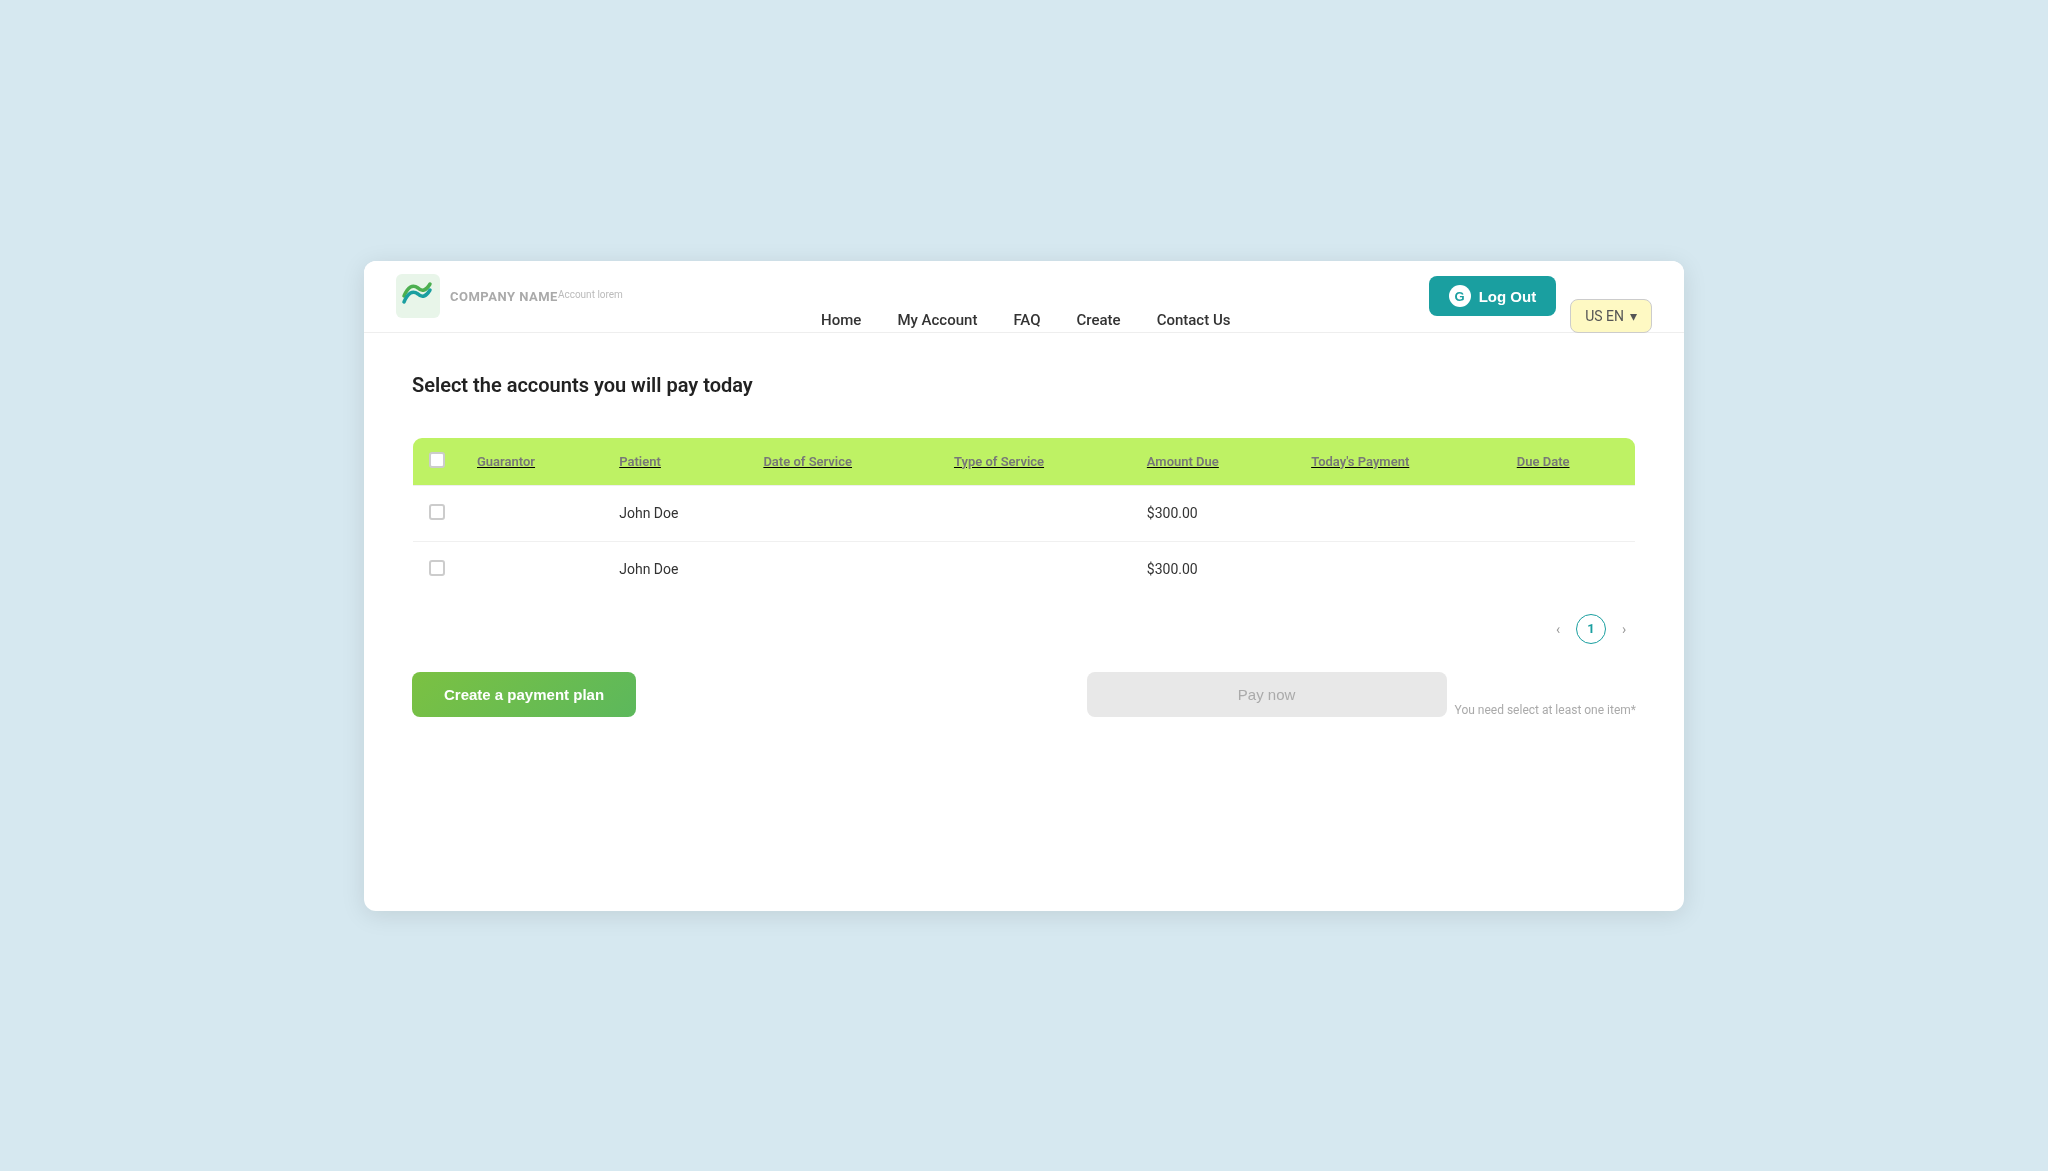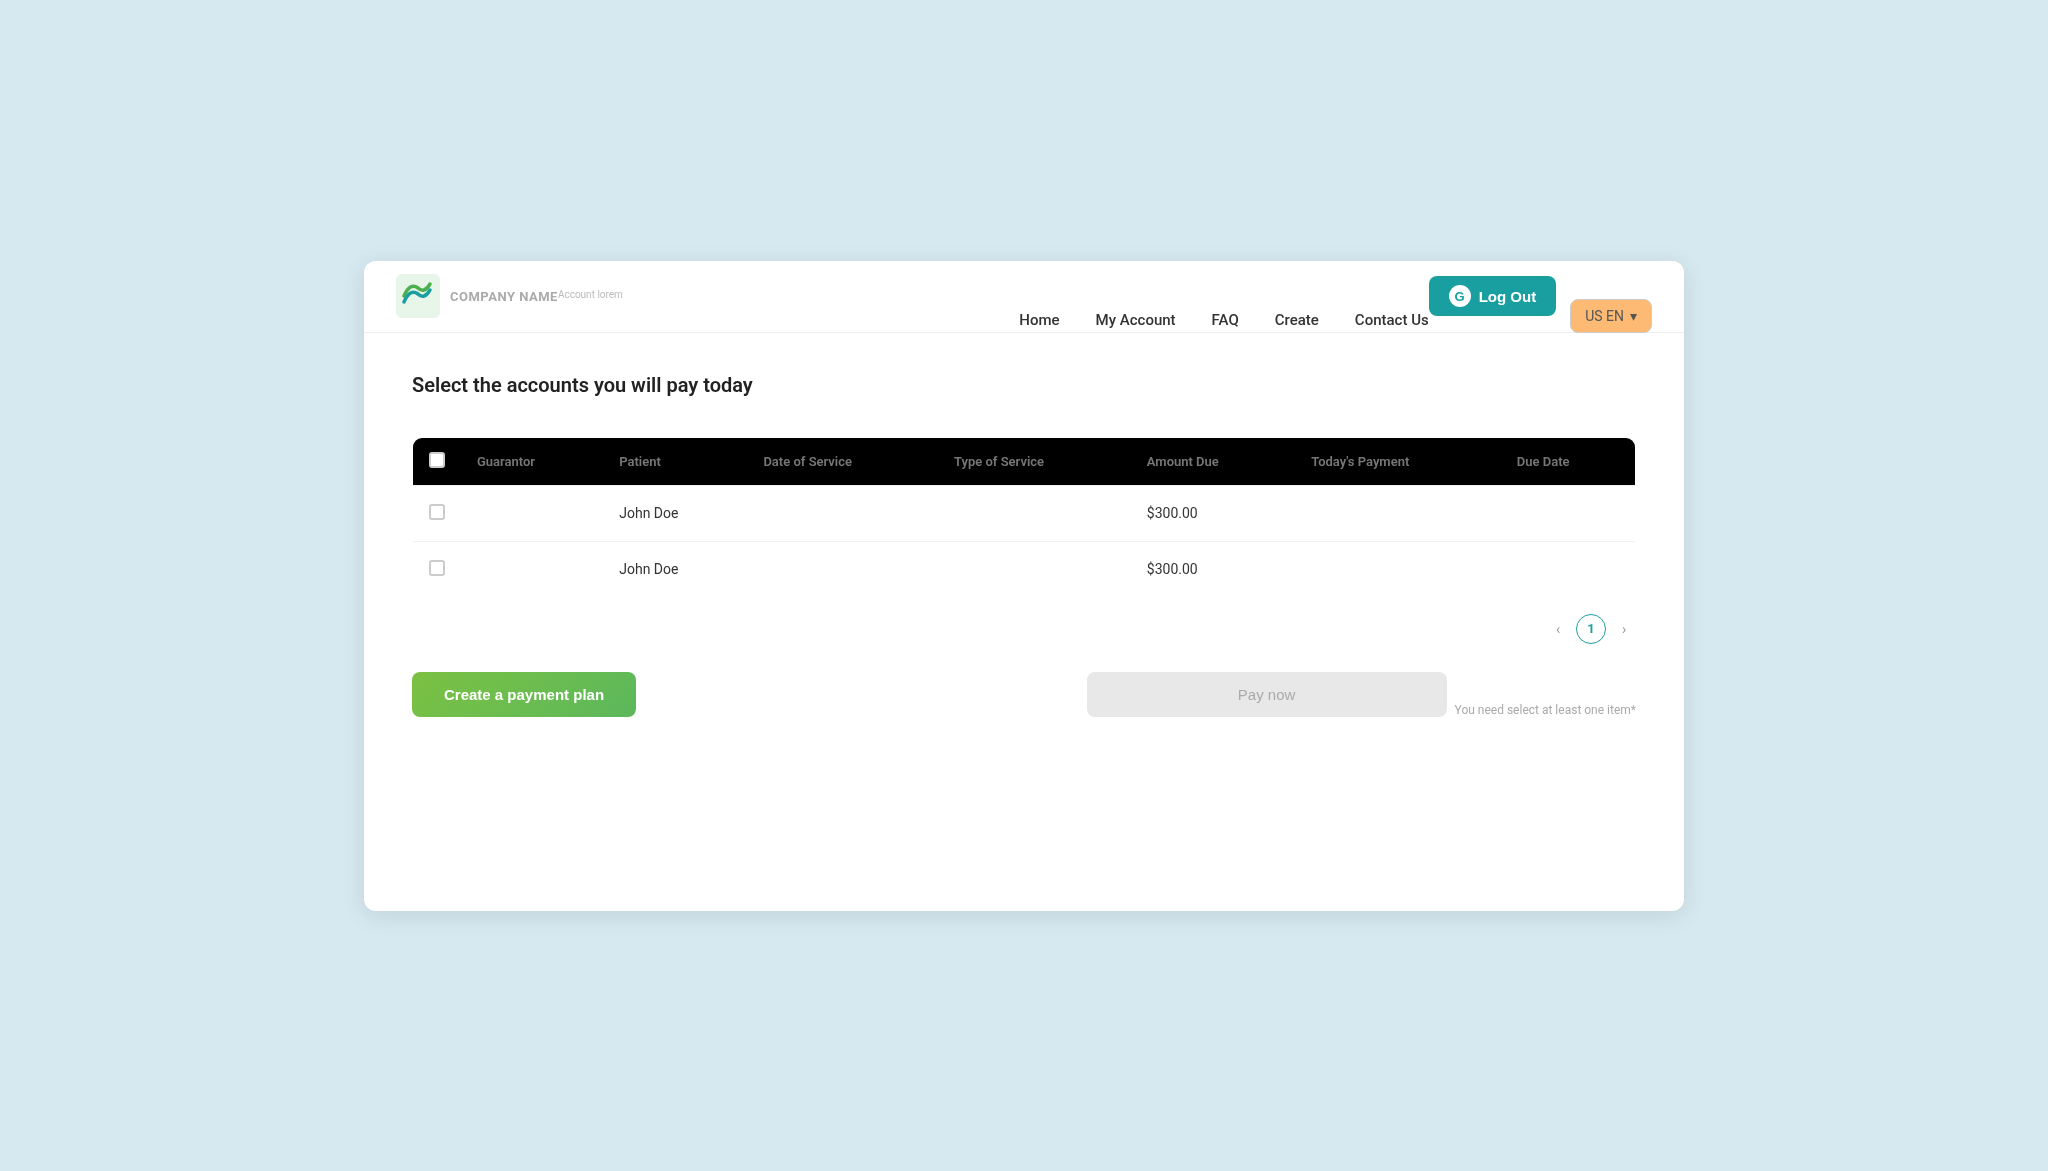--- a/index.html
+++ b/index.html
@@ -48,21 +48,21 @@
       color: #aaa;
       letter-spacing: 0.5px;
     }
     .logo-sub {
       font-size: 10px;
       color: #bbb;
     }
     nav {
       flex: 1;
       display: flex;
-      justify-content: flex-end;
+      justify-content: center;
       gap: 36px;
       margin-top: 48px;
     }
     nav a {
       text-decoration: none;
       color: #333;
       font-size: 15px;
       font-weight: 500;
     }
     .header-right {
@@ -95,21 +95,21 @@
       font-size: 13px;
       font-weight: 700;
     }
     .lang-select {
       border: 1px solid #ccc;
       border-radius: 8px;
       padding: 8px 14px;
       font-size: 14px;
       color: #555;
       cursor: pointer;
-      background: #fdba74;
+      background: #fef9c3;
       display: flex;
       align-items: center;
       gap: 6px;
       margin-top: 40px;
     }
     
     .main {
       padding: 40px 48px 48px;
     }
     .page-title {
@@ -120,21 +120,21 @@
     }
     
     .accounts-table {
       width: 100%;
       border-collapse: collapse;
       border: 1px solid #e8e8e8;
       border-radius: 10px;
       overflow: hidden;
     }
     .accounts-table thead tr {
-      background: #000000;
+      background: #bef264;
       text-decoration: underline;
     }
     .accounts-table th {
       padding: 14px 16px;
       font-size: 13px;
       font-weight: 600;
       color: #777;
       text-align: left;
       border-bottom: 1px solid #eee;
     }

